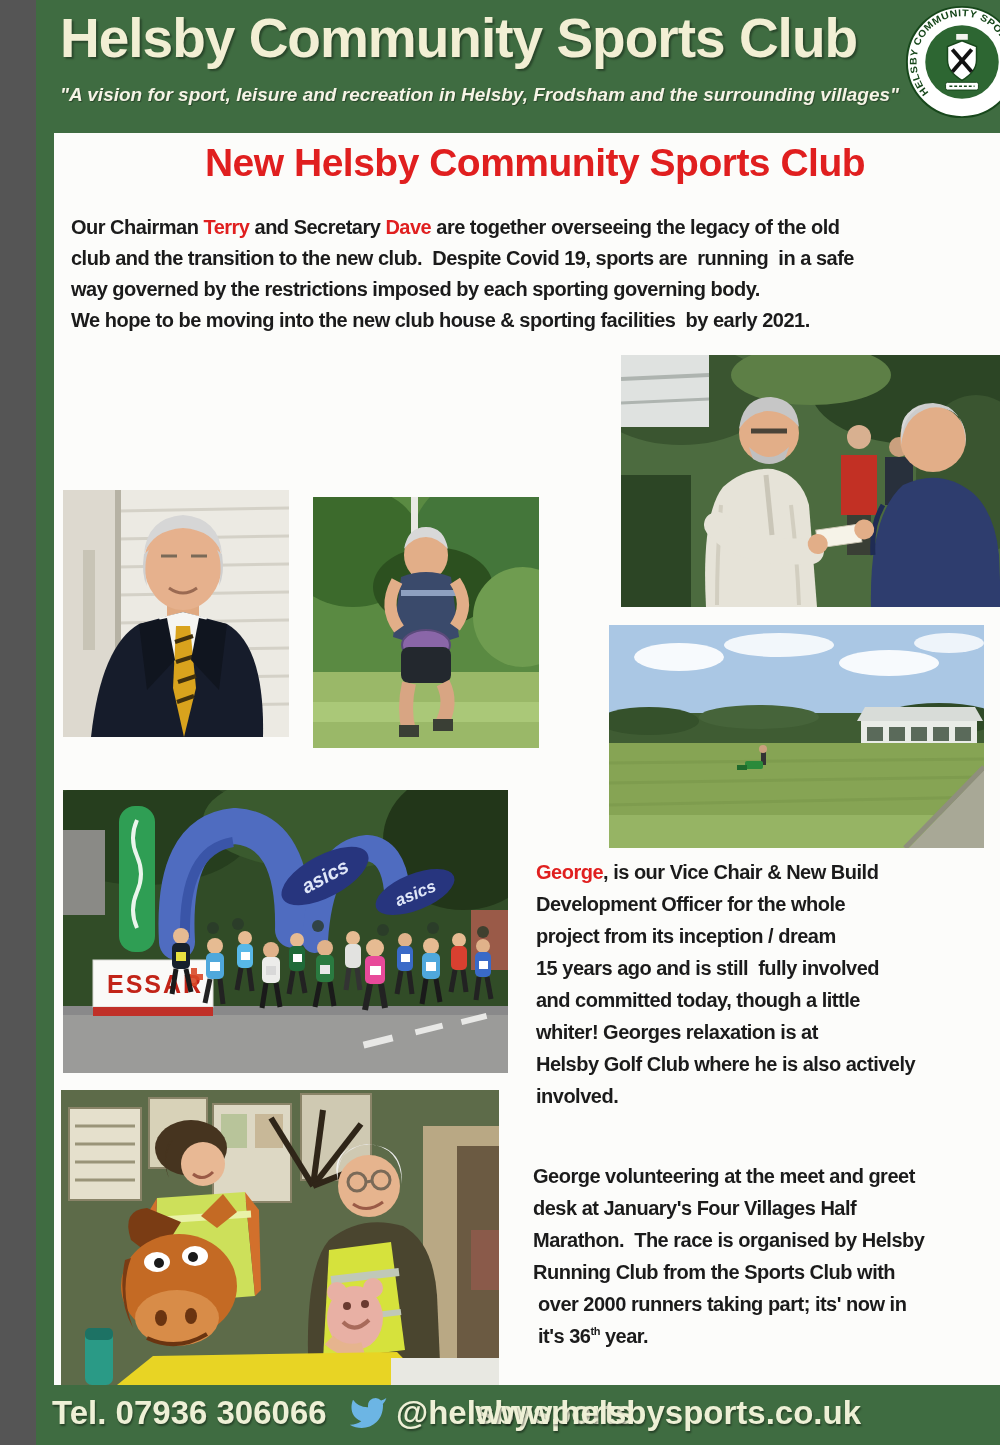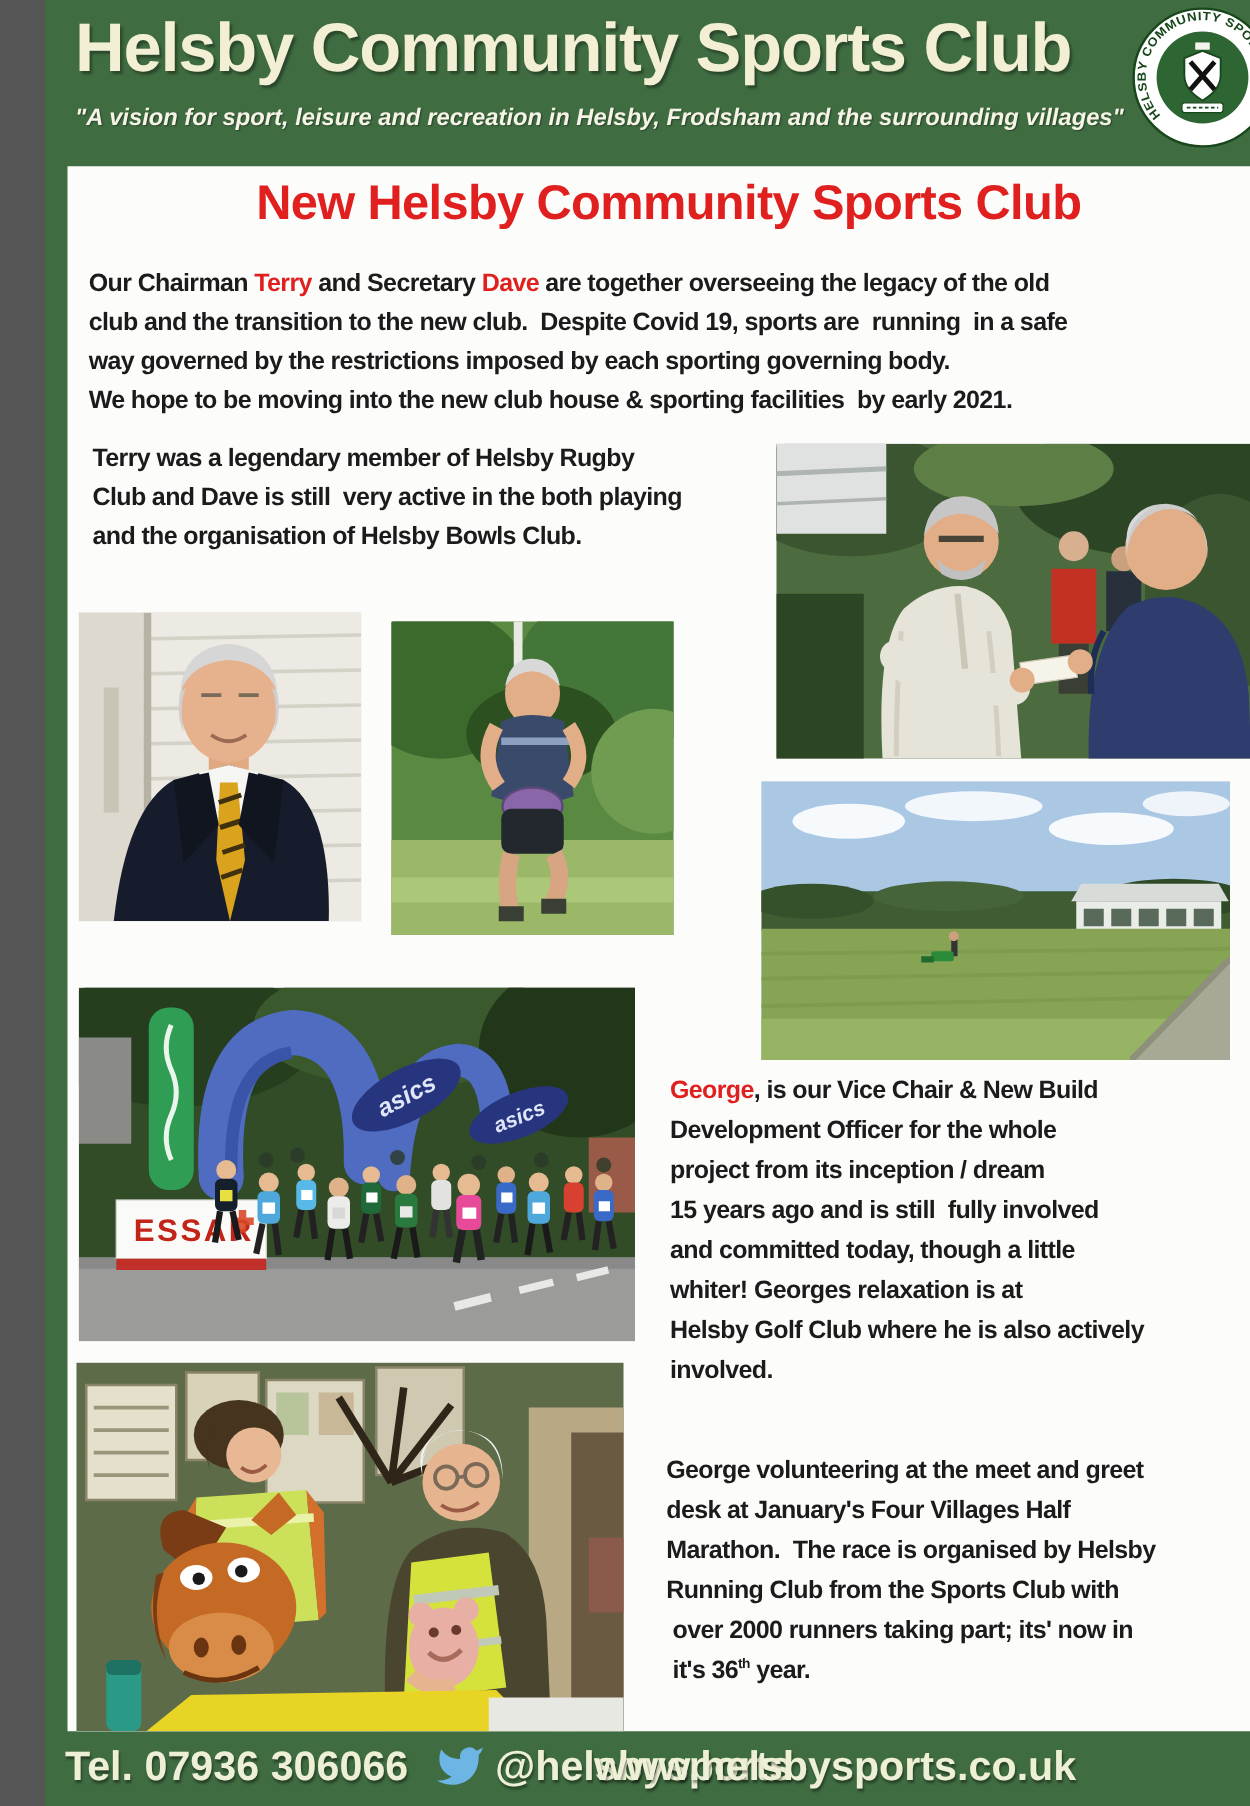--- a/index.html
+++ b/index.html
@@ -69,23 +69,20 @@
 
   <div id="panel"></div>
 
   <h1 class="headline">New Helsby Community Sports Club</h1>
 
   <p class="para" id="intro"><span>Our Chairman </span><span class="red">Terry</span><span> and Secretary </span><span class="red">Dave</span><span> are together overseeing the legacy of the old
 club and the transition to the new club.  Despite Covid 19, sports are  running  in a safe
 way governed by the restrictions imposed by each sporting governing body.
 </span><span>We hope to be moving into the new club house &amp; sporting facilities  by early 2021.</span></p>
 
-  <p class="para" id="terrypara">Terry was a legendary member of Helsby Rugby
-Club and Dave is still  very active in the both playing
-and the organisation of Helsby Bowls Club.</p>
 
   <div class="photo" id="ph-meeting">
     <svg viewBox="0 0 380 252" width="380" height="252">
       <rect width="380" height="252" fill="#4c6b3f"></rect>
       <ellipse cx="60" cy="40" rx="90" ry="50" fill="#3a5530"></ellipse>
       <ellipse cx="300" cy="35" rx="110" ry="55" fill="#2c4525"></ellipse>
       <ellipse cx="190" cy="20" rx="80" ry="30" fill="#5d7f46"></ellipse>
       <ellipse cx="355" cy="120" rx="60" ry="80" fill="#3a5530"></ellipse>
       <rect x="0" y="0" width="88" height="72" fill="#dfe2e0"></rect>
       <line x1="0" y1="24" x2="88" y2="20" stroke="#aeb4b0" stroke-width="4"></line>

